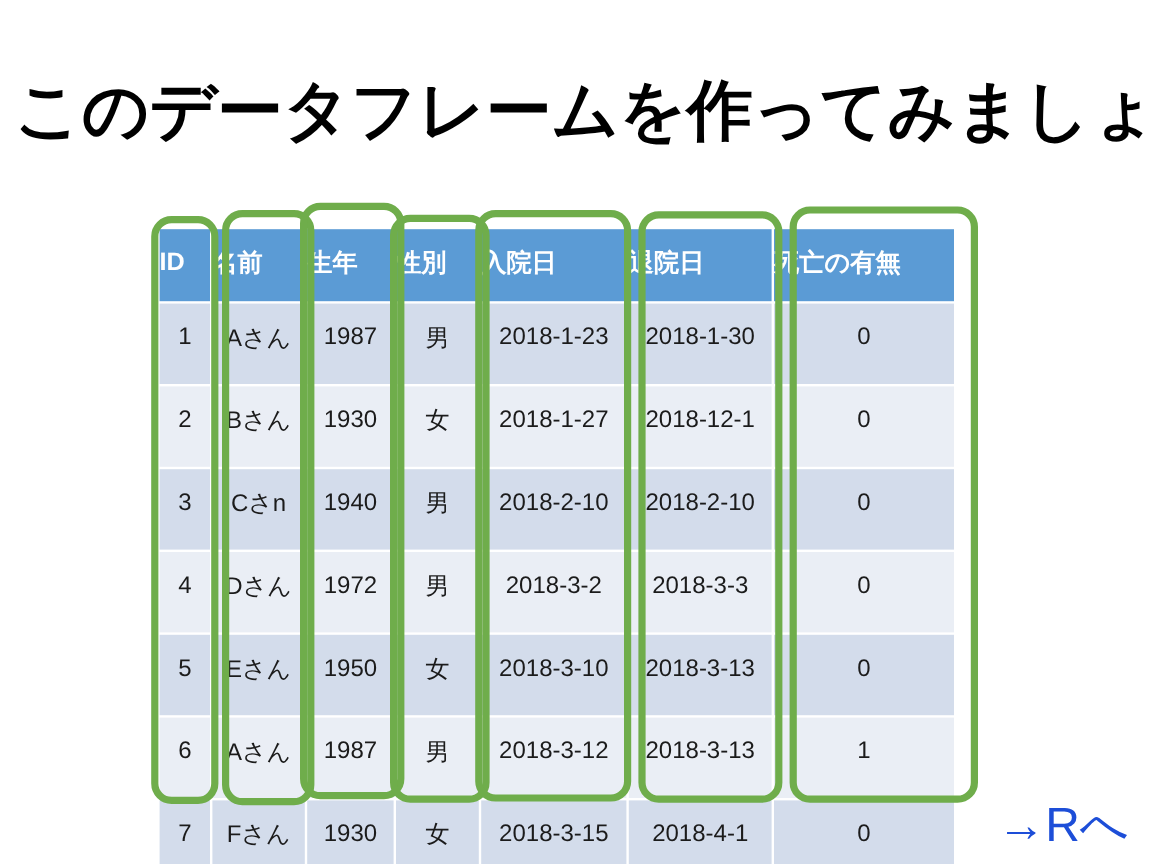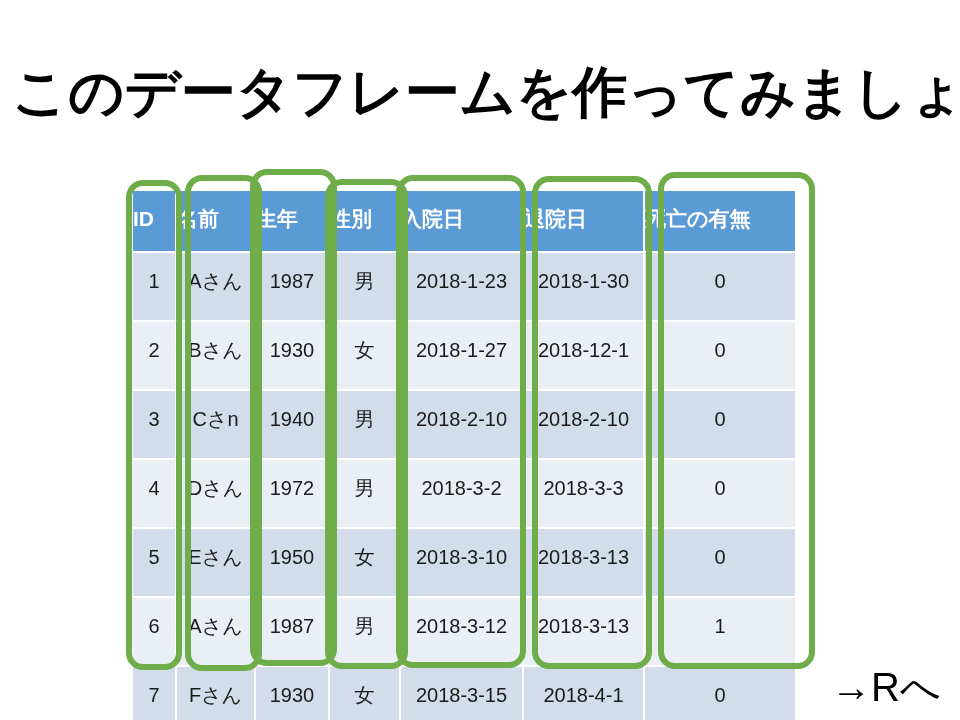--- a/index.html
+++ b/index.html
@@ -32,21 +32,21 @@
   }
   table.df tbody tr:nth-child(odd) td{background:var(--row-odd,#D3DCEB);}
   table.df tbody tr:nth-child(even) td{background:var(--row-even,#EAEEF5);}
   .hl{
     position:absolute;box-sizing:border-box;
     border:6px solid var(--hl-green,#6FAD4B);
     border-radius:17px;background:transparent;pointer-events:none;
   }
   .footer-note{
     position:absolute;left:831px;top:660px;
-    font-size:40px;color:#000000;white-space:nowrap;
+    font-size:40px;color:#1d4ed8;white-space:nowrap;
   }
 </style>
 </head>
 <body>
 
 <div class="slide">
 
   <h1 class="slide-title">このデータフレームを作ってみましょう</h1>
 
   <table class="df">

